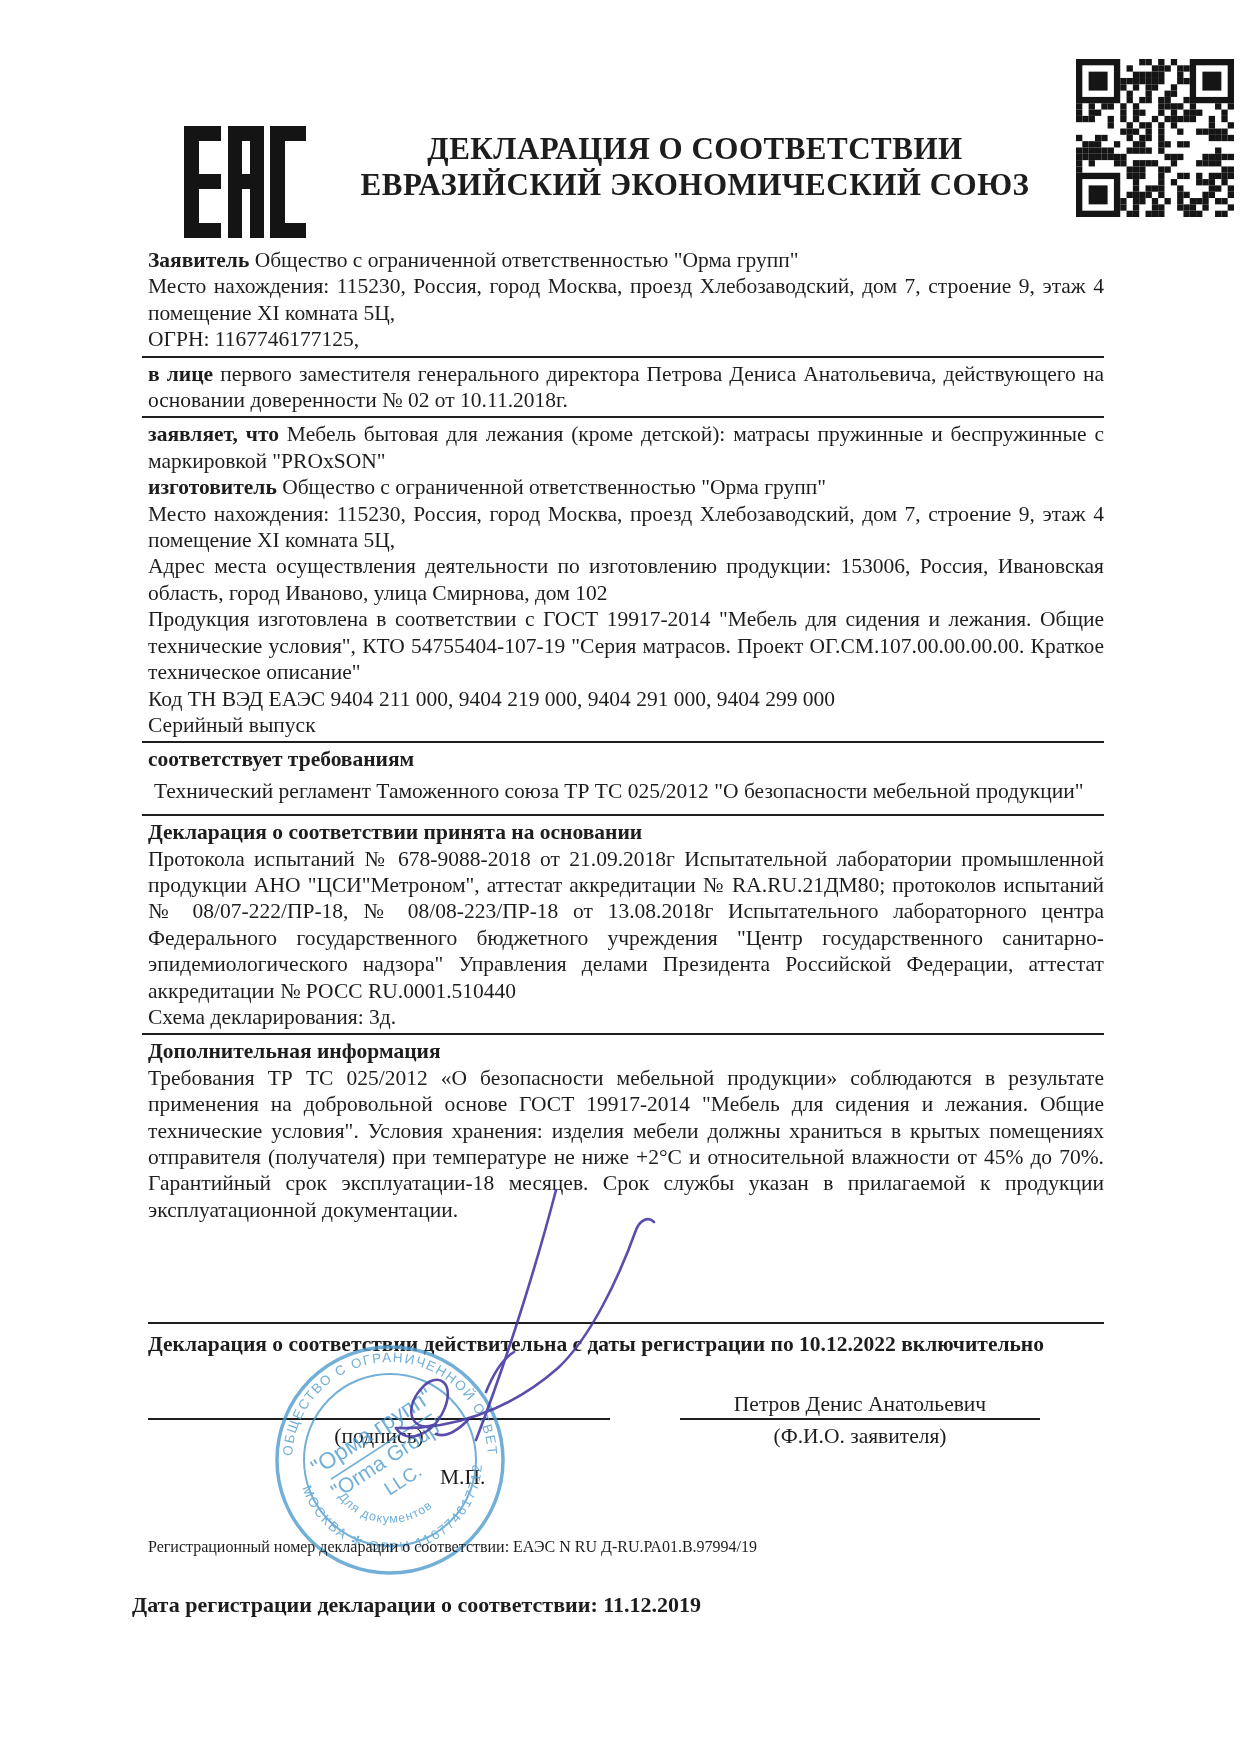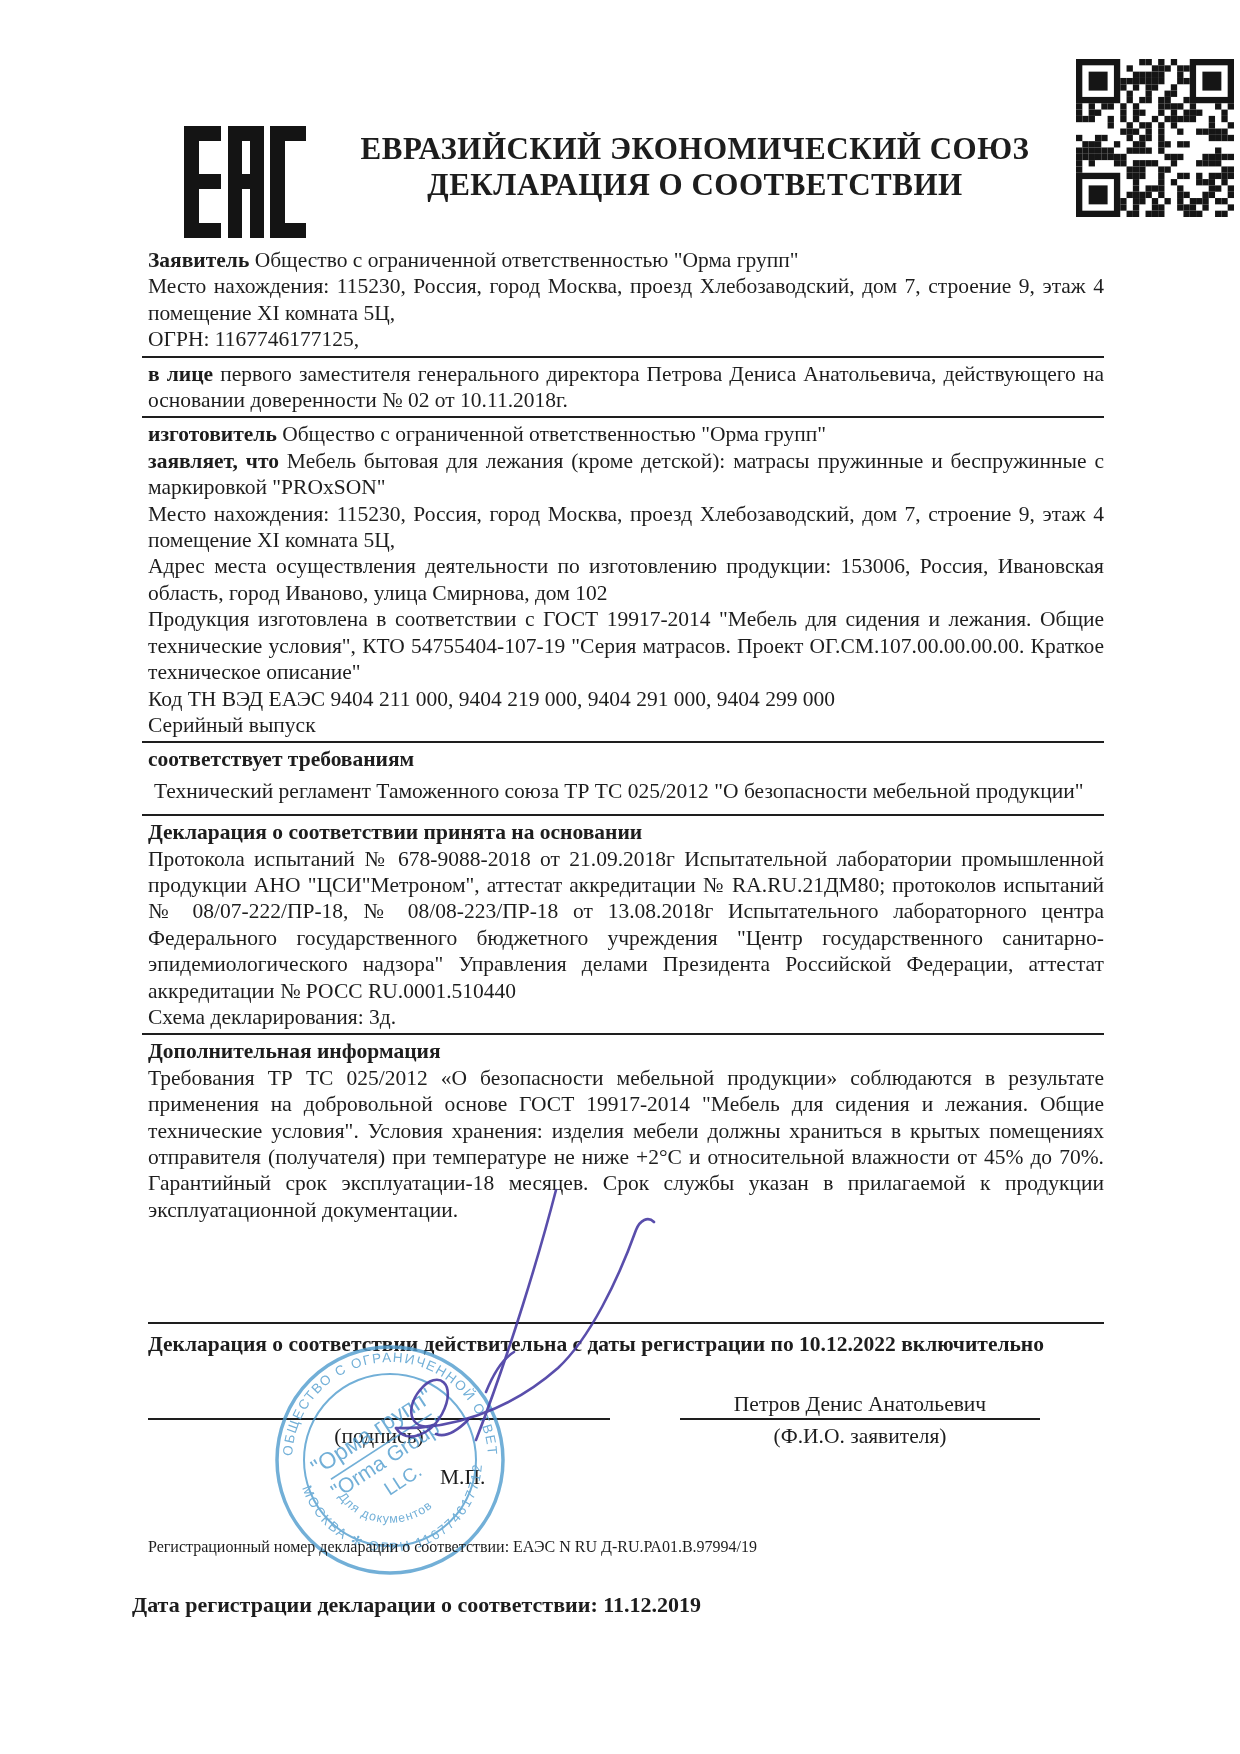--- a/index.html
+++ b/index.html
@@ -72,22 +72,22 @@
         <rect x="56" y="48" width="12" height="15"></rect>
 
         <rect x="86" y="0" width="15" height="112"></rect>
         <rect x="86" y="0" width="36" height="15"></rect>
         <rect x="86" y="97" width="36" height="15"></rect>
       </g>
     </svg>
   </div>
 
   <div class="doc-title">
+    <div>ДЕКЛАРАЦИЯ О СООТВЕТСТВИИ</div>
     <div>ЕВРАЗИЙСКИЙ ЭКОНОМИЧЕСКИЙ СОЮЗ</div>
-    <div>ДЕКЛАРАЦИЯ О СООТВЕТСТВИИ</div>
   </div>
 
   <div class="qr">
     <svg width="158" height="158" viewBox="0 0 150 150" aria-hidden="true">
       <g fill="#151515">
 
         <g>
           <rect x="0" y="0" width="42" height="42"></rect>
             <rect x="6" y="6" width="30" height="30" fill="#fff"></rect>
             <rect x="12" y="12" width="18" height="18"></rect>
@@ -338,22 +338,22 @@
     </svg>
   </div>
 
   <div class="content">
     <p><span class="lead">Заявитель</span> <span>Общество с ограниченной ответственностью "Орма групп"</span></p>
     <p>Место нахождения: 115230, Россия, город Москва, проезд Хлебозаводский, дом 7, строение 9, этаж 4 помещение XI комната 5Ц,</p>
     <p>ОГРН: 1167746177125,</p>
     <div class="rule"></div>
     <p><span class="lead">в лице</span> <span>первого заместителя генерального директора Петрова Дениса Анатольевича, действующего на основании доверенности № 02 от 10.11.2018г.</span></p>
     <div class="rule"></div>
+    <p><span class="lead">заявляет, что</span> <span>Мебель бытовая для лежания (кроме детской): матрасы пружинные и беспружинные с маркировкой "PROxSON"</span></p>
     <p><span class="lead">изготовитель</span> <span>Общество с ограниченной ответственностью "Орма групп"</span></p>
-    <p><span class="lead">заявляет, что</span> <span>Мебель бытовая для лежания (кроме детской): матрасы пружинные и беспружинные с маркировкой "PROxSON"</span></p>
     <p>Место нахождения: 115230, Россия, город Москва, проезд Хлебозаводский, дом 7, строение 9, этаж 4 помещение XI комната 5Ц,</p>
     <p>Адрес места осуществления деятельности по изготовлению продукции: 153006, Россия, Ивановская область, город Иваново, улица Смирнова, дом 102</p>
     <p>Продукция изготовлена в соответствии с ГОСТ 19917-2014 "Мебель для сидения и лежания. Общие технические условия", КТО 54755404-107-19 "Серия матрасов. Проект ОГ.СМ.107.00.00.00.00. Краткое техническое описание"</p>
     <p>Код ТН ВЭД ЕАЭС 9404 211 000, 9404 219 000, 9404 291 000, 9404 299 000</p>
     <p>Серийный выпуск</p>
     <div class="rule"></div>
     <p class="heading">соответствует требованиям</p>
     <p class="pad-v">Технический регламент Таможенного союза ТР ТС 025/2012 "О безопасности мебельной продукции"</p>
     <div class="rule"></div>
     <p class="heading">Декларация о соответствии принята на основании</p>

